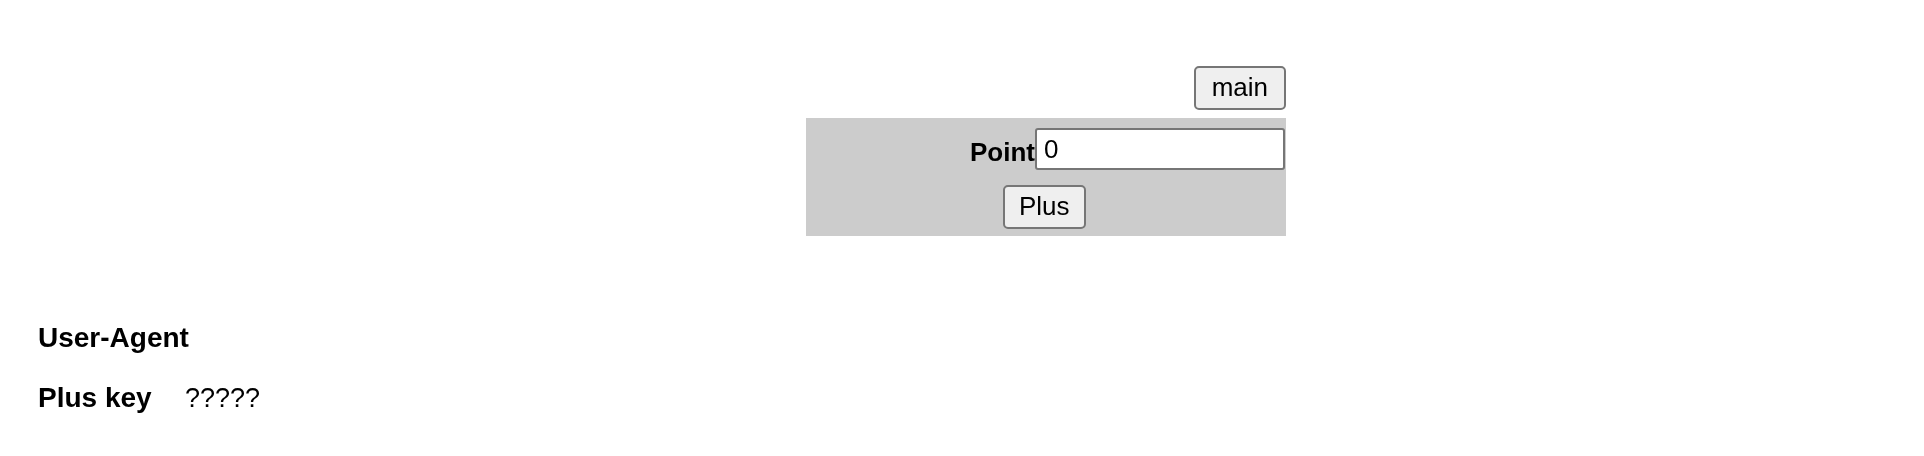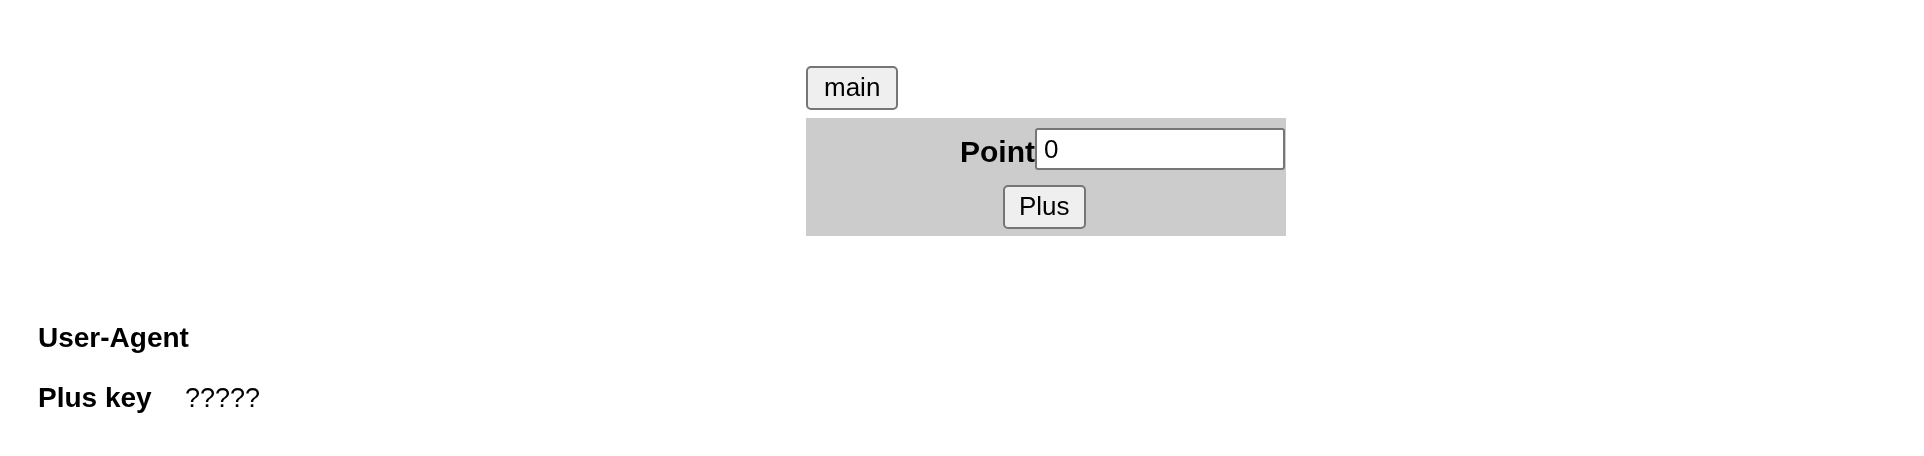--- a/index.html
+++ b/index.html
@@ -16,20 +16,21 @@
     position: relative;
   }
 
   
   #nav-button-row {
     position: absolute;
     left: 806px;
     top: 66px;
     width: 480px;
     display: flex;
+    justify-content: flex-end;
     align-items: flex-start;
     gap: 10px;
   }
 
   .ui-button {
     font-family: "Liberation Sans", sans-serif;
     font-size: 26px;
     line-height: 1;
     color: #000000;
     background: #efefef;
@@ -60,21 +61,21 @@
     width: 480px;
     height: 48px;
     display: flex;
     align-items: center;
   }
 
   #point-label {
     width: 229px;
     text-align: right;
     padding-right: 0;
-    font-size: 30px;
+    font-size: 26px;
     font-weight: bold;
     line-height: 1;
     color: #000000;
     box-sizing: border-box;
   }
 
   #point-input {
     position: absolute;
     left: 229px;
     top: 0;

